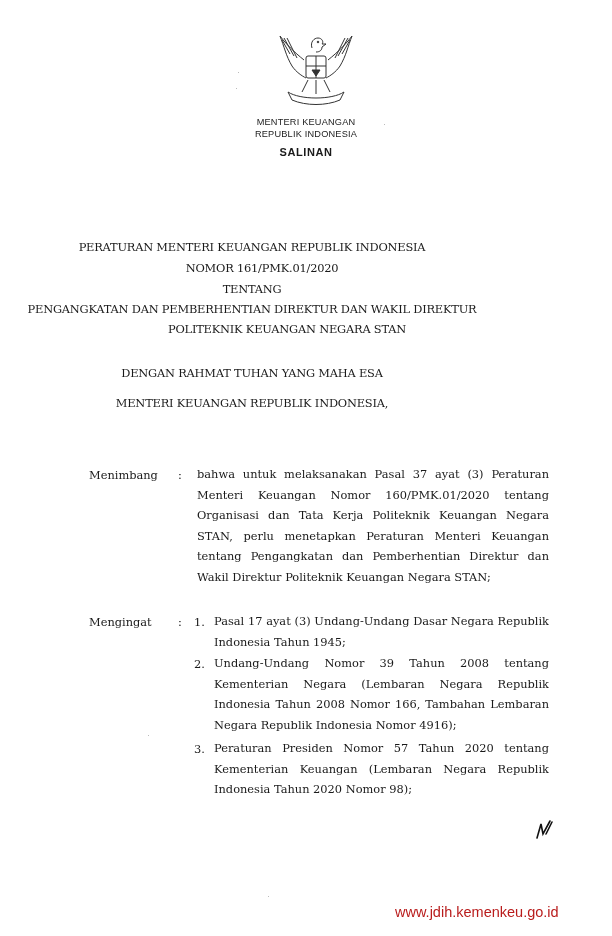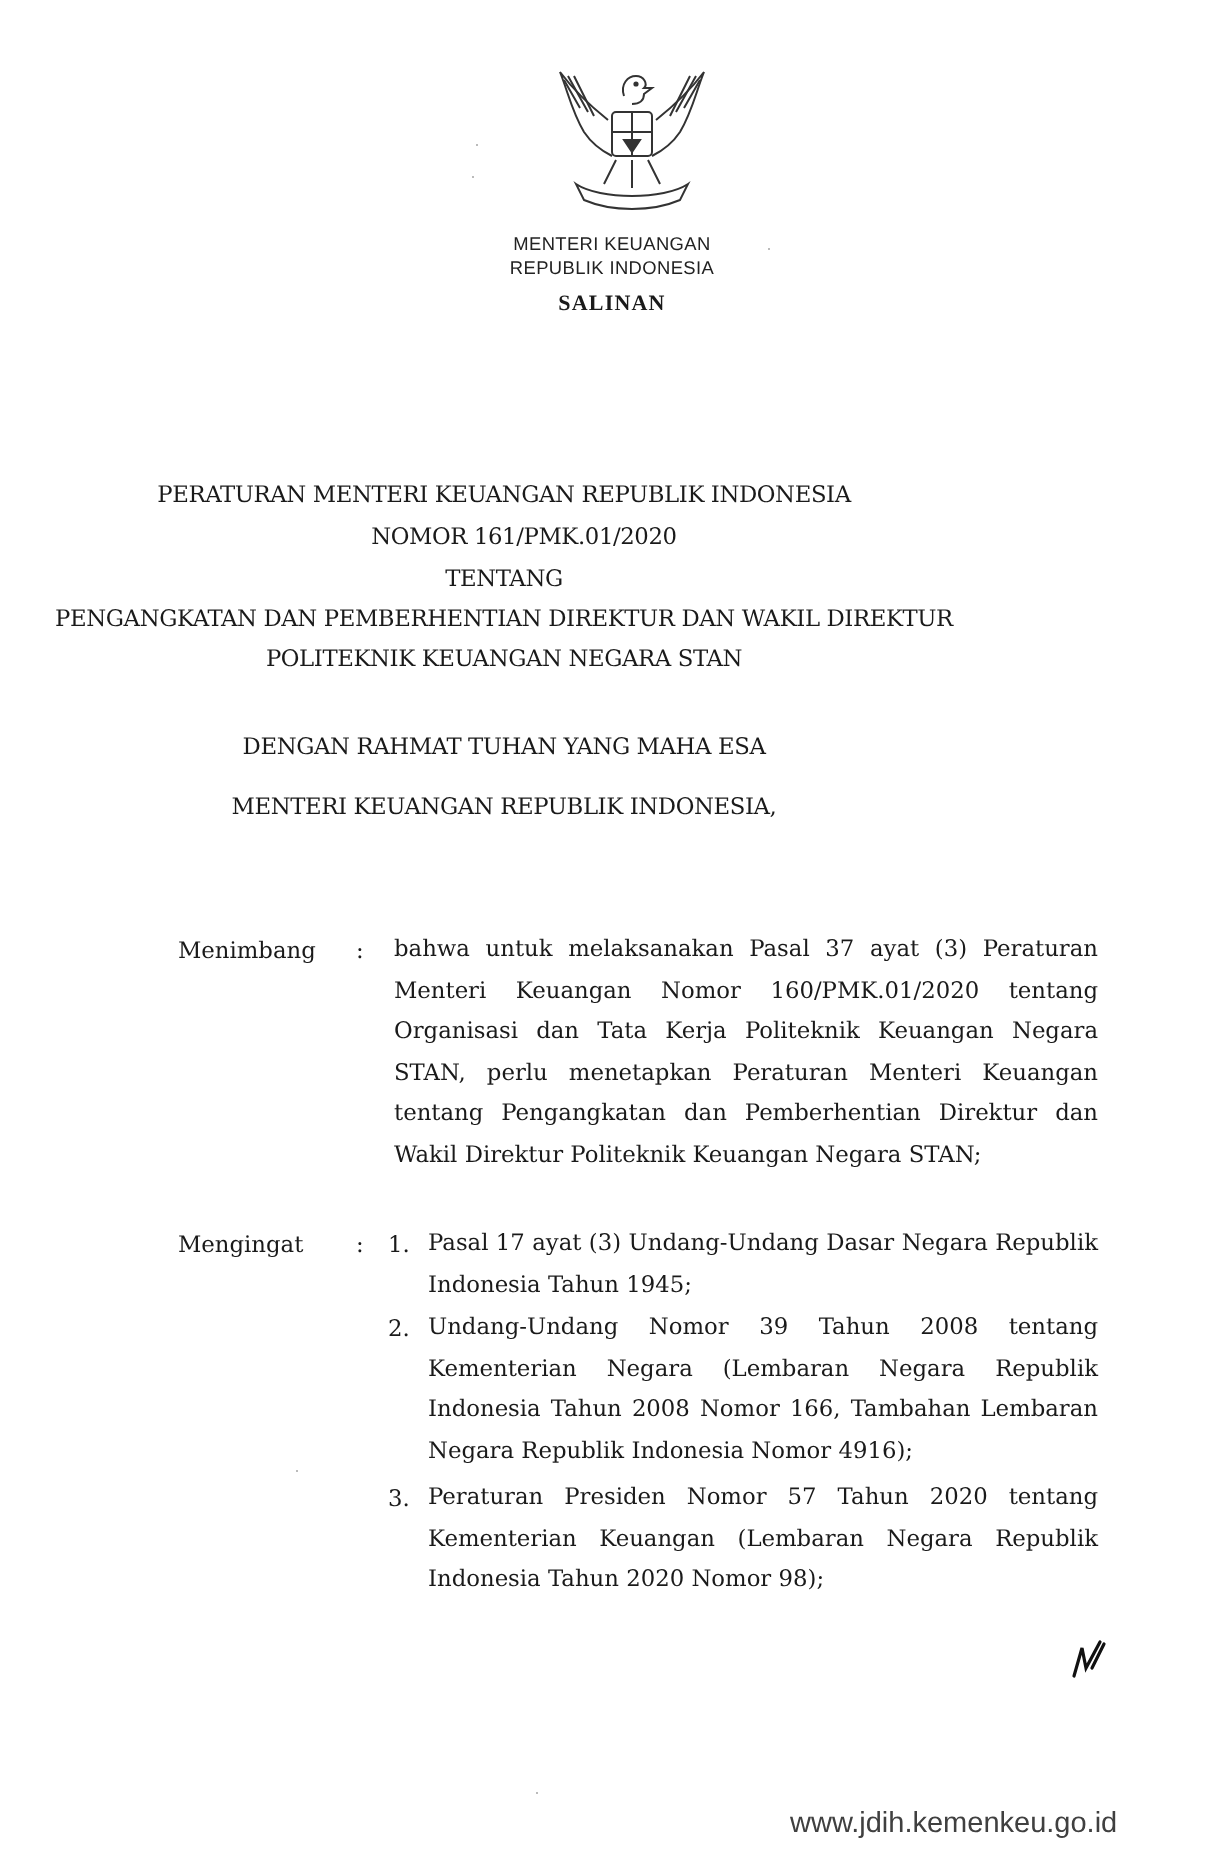--- a/index.html
+++ b/index.html
@@ -1,26 +1,26 @@
 <!DOCTYPE html>
 <html><head>
 <meta charset="utf-8">
 <style>
   html, body { margin: 0; padding: 0; background: #ffffff; }
   body { width: 612px; height: 936px; position: relative; overflow: hidden; font-family: "DejaVu Serif", "Liberation Serif", serif; color: #1a1a1a; }
   .emblem { position: absolute; left: 274px; top: 30px; width: 84px; height: 76px; }
   .hdr-sans { position: absolute; left: 0; width: 612px; text-align: center; font-family: "Liberation Sans", sans-serif; font-size: 9.2px; letter-spacing: 0.2px; color: #222; }
-  .salinan { position: absolute; left: 0; width: 612px; top: 146px; text-align: center; font-family: Liberation Serif, serif; font-weight: bold; font-size: 11px; letter-spacing: 0.6px; }
+  .salinan { position: absolute; left: 0; width: 612px; top: 146px; text-align: center; font-family: Liberation Sans, sans-serif; font-weight: bold; font-size: 11px; letter-spacing: 0.6px; }
   .center-line { position: absolute; left: 0; width: 504px; text-align: center; font-size: 11.4px; letter-spacing: -0.2px; }
   .label { position: absolute; font-size: 11.4px; }
   .colon { position: absolute; font-size: 11.4px; }
   .para { position: absolute; font-size: 11.4px; line-height: 20.5px; text-align: justify; text-align-last: left; }
   .num { position: absolute; font-size: 11.4px; }
   .sign { position: absolute; left: 534px; top: 818px; width: 22px; height: 22px; }
-  .footer-link { position: absolute; left: 395px; top: 904px; font-family: "Liberation Sans", sans-serif; font-size: 14.5px; color: #404040; text-decoration: none; }
+  .footer-link { position: absolute; left: 395px; top: 904px; font-family: "Liberation Sans", sans-serif; font-size: 14.5px; color: #b91c1c; text-decoration: none; }
   .speck { position: absolute; width: 1px; height: 1px; background: #bbb; }
 </style>
 </head>
 <body>
 
 <svg class="emblem" viewBox="0 0 84 76">
   <g fill="none" stroke="#333" stroke-width="1">
 
     <path d="M30 30 C20 22 12 14 6 6 C10 16 12 26 18 36 C22 42 28 46 32 48"></path>
     <path d="M8 10 L16 24 M10 8 L20 26 M13 8 L23 28"></path>
@@ -42,21 +42,21 @@
 </svg>
 
 <div class="hdr-sans" style="top:117px;">MENTERI KEUANGAN</div>
 <div class="hdr-sans" style="top:129px;text-align:center;">REPUBLIK INDONESIA</div>
 <div class="salinan">SALINAN</div>
 
 <div class="center-line" style="top:240px;">PERATURAN MENTERI KEUANGAN REPUBLIK INDONESIA</div>
 <div class="center-line" style="top:261px;padding-left:10px;">NOMOR 161/PMK.01/2020</div>
 <div class="center-line" style="top:282px;">TENTANG</div>
 <div class="center-line" style="top:302px;">PENGANGKATAN DAN PEMBERHENTIAN DIREKTUR DAN WAKIL DIREKTUR</div>
-<div class="center-line" style="top:322px;">POLITEKNIK KEUANGAN NEGARA STAN</div>
+<div class="center-line" style="top:322px;padding-left:35px;">POLITEKNIK KEUANGAN NEGARA STAN</div>
 
 <div class="center-line" style="top:366px;">DENGAN RAHMAT TUHAN YANG MAHA ESA</div>
 <div class="center-line" style="top:384px;margin-top:12px;">MENTERI KEUANGAN REPUBLIK INDONESIA,</div>
 
 <div class="label" style="left:89px; top:468px;">Menimbang</div>
 <div class="colon" style="left:178px; top:468px;">:</div>
 <div class="para" style="left:197px; top:464px; width:352px;">bahwa untuk melaksanakan Pasal 37 ayat (3) Peraturan Menteri Keuangan Nomor 160/PMK.01/2020 tentang Organisasi dan Tata Kerja Politeknik Keuangan Negara STAN, perlu menetapkan Peraturan Menteri Keuangan tentang Pengangkatan dan Pemberhentian Direktur dan Wakil Direktur Politeknik Keuangan Negara STAN;</div>
 
 <div class="label" style="left:89px; top:615px;">Mengingat</div>
 <div class="colon" style="left:178px; top:615px;">:</div>

